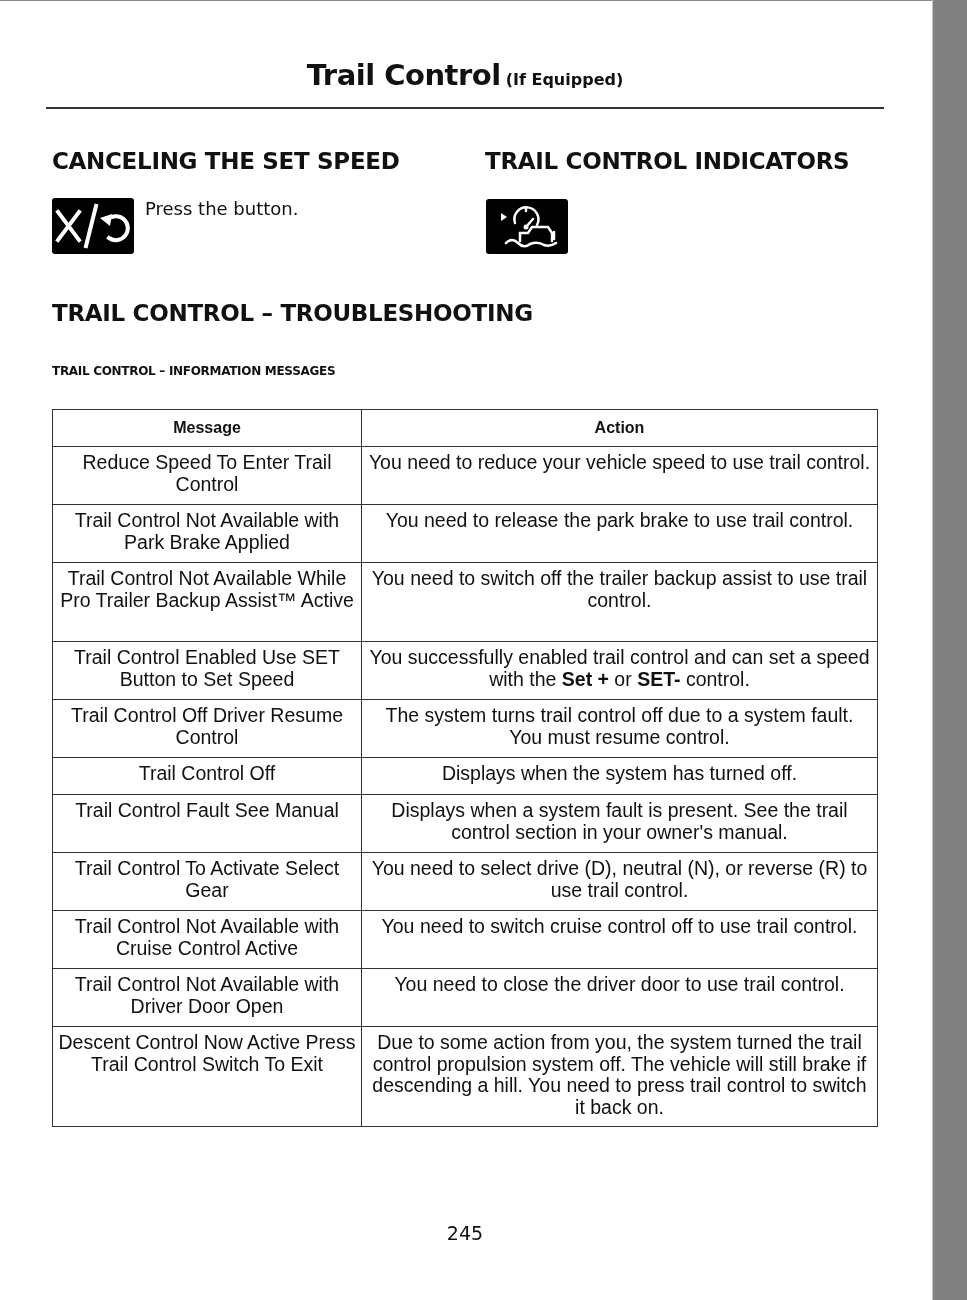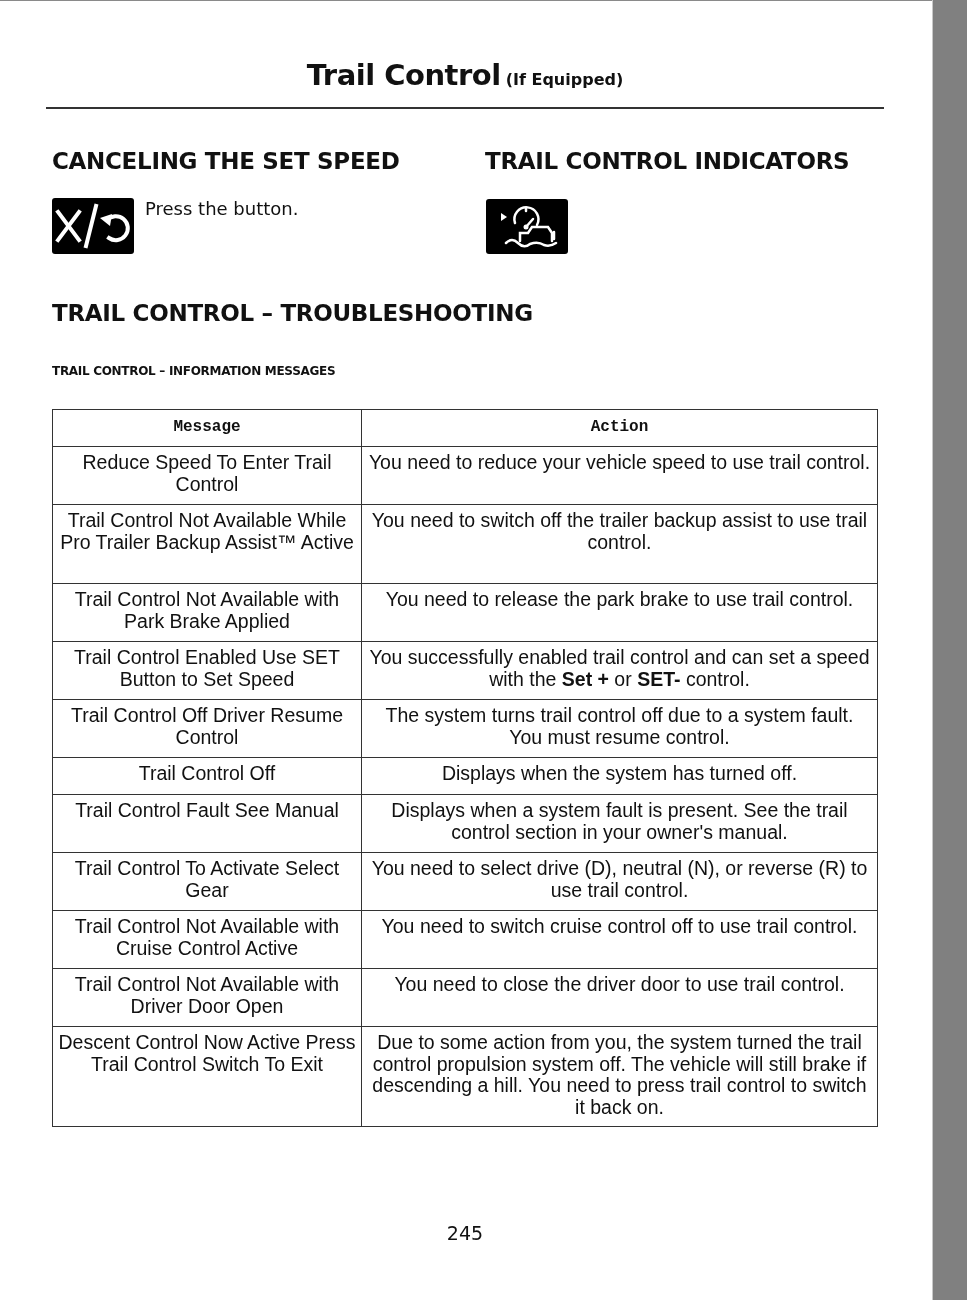--- a/index.html
+++ b/index.html
@@ -17,21 +17,21 @@
   .h3 { position:absolute; font-size:12px; font-weight:bold; letter-spacing:-0.3px; white-space:nowrap; }
   .icon-box { position:absolute; background:#000; border-radius:3px; }
   .body-text { position:absolute; font-size:18px; white-space:nowrap; }
   table.info {
     position:absolute; left:52px; top:409px; width:826px;
     border-collapse:collapse; font-family:"Liberation Sans", sans-serif; font-size:19.5px; line-height:21.5px;
   }
   table.info td, table.info th {
     border:1.5px solid #333; text-align:center; vertical-align:top; padding:5px 5px 0 5px;
   }
-  table.info th { font-family:Liberation Mono, monospace; font-size:16px; font-weight:bold; padding:6px 5px 6px 5px; height:24px; vertical-align:middle; }
+  table.info th { font-family:Liberation Sans, sans-serif; font-size:16px; font-weight:bold; padding:6px 5px 6px 5px; height:24px; vertical-align:middle; }
   table.info td.msg { width:298px; }
   .page-number { position:absolute; left:420px; top:1222px; width:90px; text-align:center; font-size:19px; }
 </style>
 </head>
 <body>
 
 <div class="top-border"></div>
 <div class="side-strip"></div>
 
 <div class="page-header">
@@ -81,27 +81,27 @@
     <tr>
       <th>Message</th>
       <th>Action</th>
     </tr>
   </thead>
   <tbody>
     <tr style="height:58px;">
       <td class="msg">Reduce Speed To Enter Trail Control</td>
       <td>You need to reduce your vehicle speed to use trail control.</td>
     </tr>
+    <tr style="height:58px;">
+      <td class="msg">Trail Control Not Available with Park Brake Applied</td>
+      <td>You need to release the park brake to use trail control.</td>
+    </tr>
     <tr style="height:79px;">
       <td class="msg">Trail Control Not Available While Pro Trailer Backup Assist™ Active</td>
       <td>You need to switch off the trailer backup assist to use trail control.</td>
-    </tr>
-    <tr style="height:58px;">
-      <td class="msg">Trail Control Not Available with Park Brake Applied</td>
-      <td>You need to release the park brake to use trail control.</td>
     </tr>
     <tr style="height:58px;">
       <td class="msg">Trail Control Enabled Use SET Button to Set Speed</td>
       <td><span>You successfully enabled trail control and can set a speed with the </span><b>Set +</b><span> or </span><b>SET-</b><span> control.</span></td>
     </tr>
     <tr style="height:58px;">
       <td class="msg">Trail Control Off Driver Resume Control</td>
       <td>The system turns trail control off due to a system fault. You must resume control.</td>
     </tr>
     <tr style="height:37px;">

